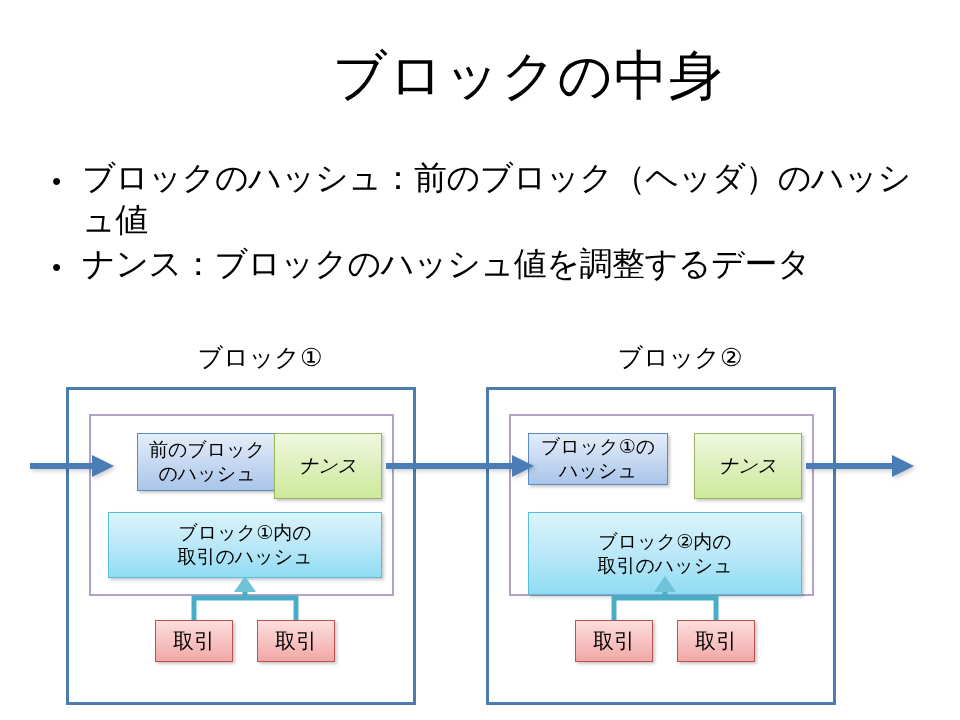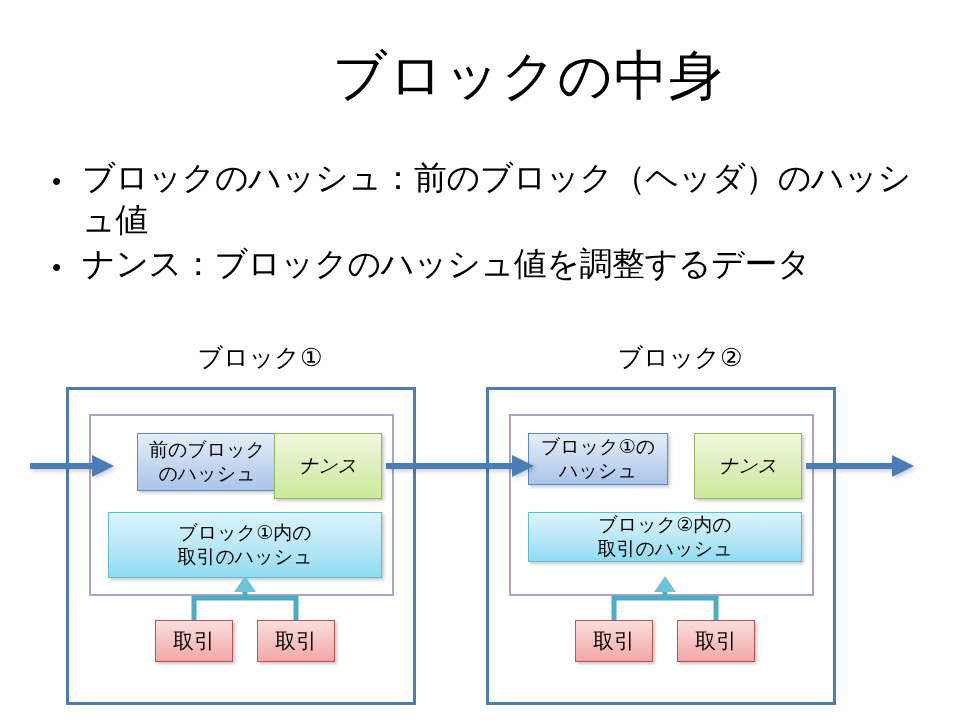--- a/index.html
+++ b/index.html
@@ -186,21 +186,21 @@
     <div class="block-outer" style="left:486px; top:67px; width:350px; height:318px;">
     </div>
     <div class="block-inner" style="left:509px; top:94px; width:305px; height:182px;">
     </div>
 
     <div class="node node-hashprev" style="left:528px; top:113px; width:140px; height:52px;">ブロック①の
 ハッシュ</div>
 
     <div class="node node-nonce" style="left:694px; top:113px; width:108px; height:66px;">ナンス</div>
 
-    <div class="node node-txhash" style="left:528px; top:192px; width:274px; height:50px;">ブロック②内の
+    <div class="node node-txhash" style="left:528px; top:192px; width:274px; height:83px;">ブロック②内の
 取引のハッシュ</div>
 
     <div class="node node-tx" style="left:575px; top:300px; width:78px; height:42px;">取引</div>
 
     <div class="node node-tx" style="left:677px; top:300px; width:78px; height:42px;">取引</div>
 
     <svg class="layer" viewBox="0 0 960 400">
 
       <path d="M194 300 L194 278 L296 278 L296 300" fill="none" stroke="#4aadc8" stroke-width="5"></path>
       <path d="M245 278 L245 268" fill="none" stroke="#4aadc8" stroke-width="5"></path>

